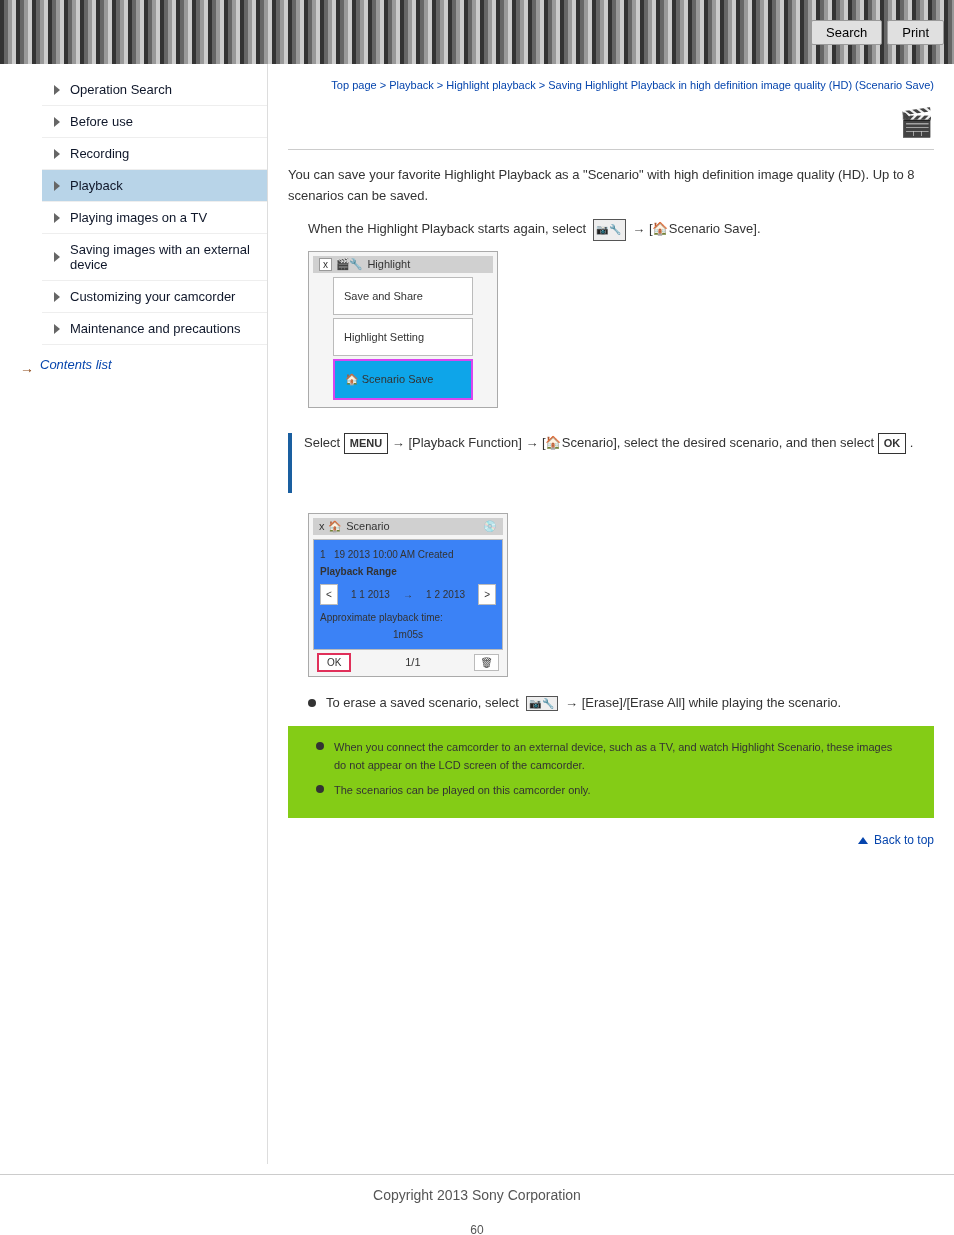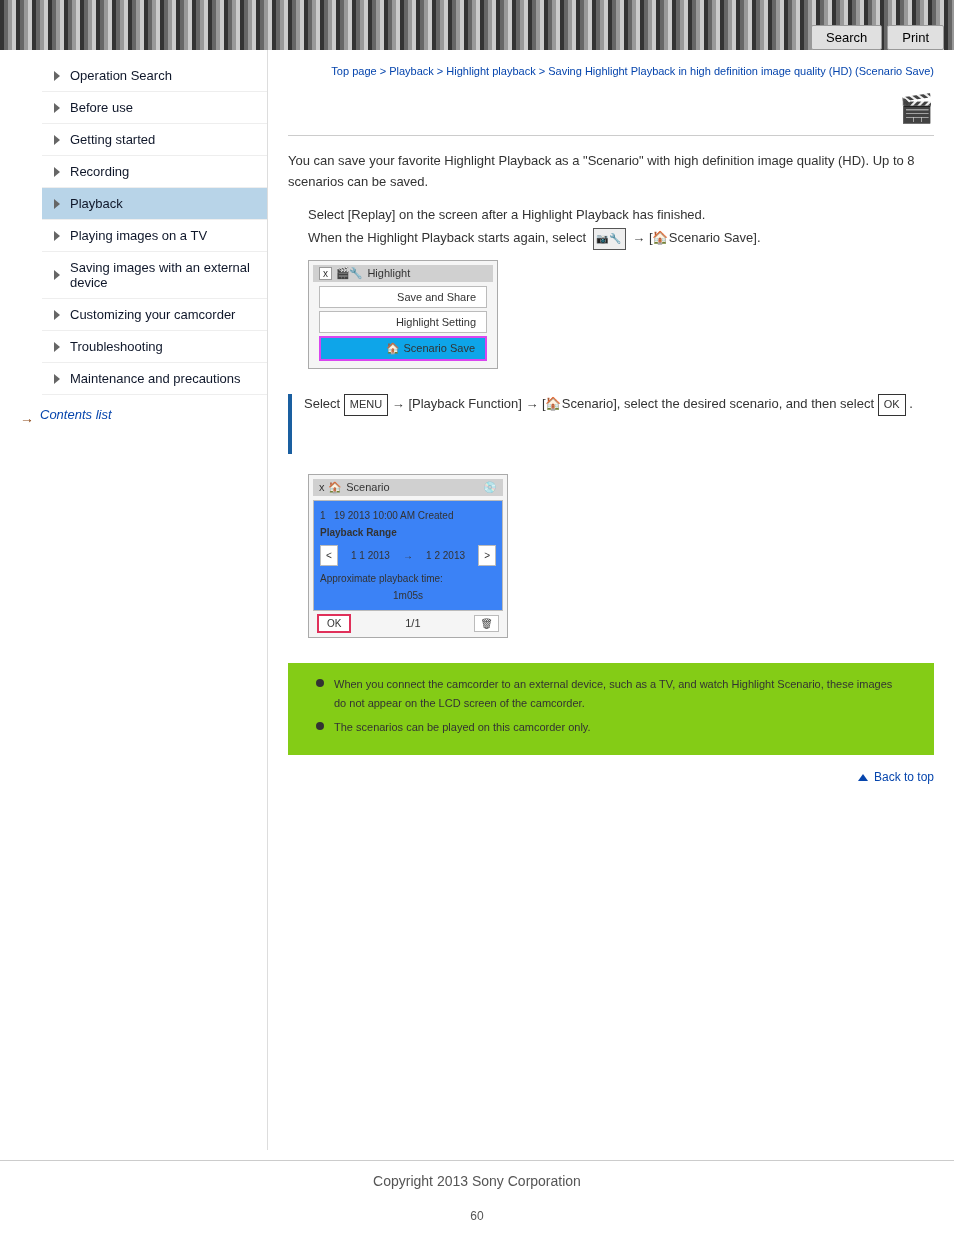--- a/index.html
+++ b/index.html
@@ -7,23 +7,23 @@
 
     
     .header-bar {
       background: repeating-linear-gradient(
         90deg,
         #333 0px, #333 4px,
         #666 4px, #666 8px,
         #999 8px, #999 12px,
         #ccc 12px, #ccc 16px
       );
-      height: 50px;
-      display: flex;
-      align-items: flex-end;
+      height: 64px;
+      display: flex;
+      align-items: center;
       justify-content: flex-end;
       padding-right: 10px;
     }
     .header-buttons {
       display: flex;
       gap: 5px;
     }
     .header-btn {
       background: #e0e0e0;
       border: 1px solid #999;
@@ -153,23 +153,23 @@
     .ui-screenshot .title-bar .close-x {
       border: 1px solid #999;
       background: #fff;
       padding: 0 3px;
       font-size: 10px;
       cursor: pointer;
     }
     .ui-btn-item {
       background: #fff;
       border: 1px solid #bbb;
-      padding: 4px 10px;
-      margin: 3px 6px;
-      text-align: right;
+      padding: 12px 10px;
+      margin: 3px 20px;
+      text-align: left;
       font-size: 11px;
       cursor: pointer;
     }
     .ui-btn-item.highlighted {
       border: 2px solid #d946ef;
       background: #0ea5e9;
     }
 
     
     .scenario-box {
@@ -309,21 +309,21 @@
       padding: 8px;
     }
 
     
     .inline-btn {
       display: inline-block;
       border: 1px solid #333;
       padding: 1px 5px;
       font-size: 11px;
       background: #fff;
-      font-weight: normal;
+      font-weight: bold;
     }
 
     .section-with-bar {
       display: flex;
       margin: 15px 0 10px 0;
       min-height: 60px;
       align-items: flex-start;
     }
     .section-bar {
       width: 4px;
@@ -350,45 +350,37 @@
     <div class="sidebar-item">
       <div class="sidebar-arrow"></div>
       <span>Operation Search</span>
     </div>
     <div class="sidebar-item">
       <div class="sidebar-arrow"></div>
       <span>Before use</span>
     </div>
     <div class="sidebar-item">
       <div class="sidebar-arrow"></div>
-      <span>Getting started</span>
-    </div>
-    <div class="sidebar-item">
-      <div class="sidebar-arrow"></div>
       <span>Recording</span>
     </div>
     <div class="sidebar-item active">
       <div class="sidebar-arrow"></div>
       <span>Playback</span>
     </div>
     <div class="sidebar-item">
       <div class="sidebar-arrow"></div>
       <span>Playing images on a TV</span>
     </div>
     <div class="sidebar-item">
       <div class="sidebar-arrow"></div>
       <span>Saving images with an external device</span>
     </div>
     <div class="sidebar-item">
       <div class="sidebar-arrow"></div>
       <span>Customizing your camcorder</span>
-    </div>
-    <div class="sidebar-item">
-      <div class="sidebar-arrow"></div>
-      <span>Troubleshooting</span>
     </div>
     <div class="sidebar-item">
       <div class="sidebar-arrow"></div>
       <span>Maintenance and precautions</span>
     </div>
     <div class="contents-list-link">
       <span class="contents-arrow"></span>
       <span>Contents list</span>
     </div>
   </div>
@@ -404,21 +396,20 @@
     <div class="page-icon">
       <span>🎬</span>
     </div>
 
     <hr class="divider">
 
     
     <p class="body-text">You can save your favorite Highlight Playback as a "Scenario" with high definition image quality (HD). Up to 8 scenarios can be saved.</p>
 
     
-    <p class="indent-text">Select [Replay] on the screen after a Highlight Playback has finished.</p>
 
     
     <p class="indent-text">
       <span>When the Highlight Playback starts again, select</span>
       <span style="display:inline-block;border:1px solid #555;padding:1px 3px;font-size:10px;background:#eee;margin:0 3px;">📷🔧</span>
       <span>→</span>
       <span>[🏠Scenario Save].</span>
     </p>
 
     
@@ -479,20 +470,28 @@
         <div style="text-align:center;">1m05s</div>
       </div>
       <div class="scenario-footer">
         <span class="ok-btn">OK</span>
         <span>1/1</span>
         <span class="trash-icon">🗑</span>
       </div>
     </div>
 
     
+    <div class="bullet-item">
+      <div class="bullet-dot"></div>
+      <span>
+        <span>To erase a saved scenario, select</span>
+        <span style="display:inline-block;border:1px solid #555;padding:1px 3px;font-size:10px;background:#eee;margin:0 3px;">📷🔧</span>
+        <span>→ [Erase]/[Erase All] while playing the scenario.</span>
+      </span>
+    </div>
 
     
     <div class="note-box">
       <div class="note-bullet">
         <div class="note-dot"></div>
         <span>When you connect the camcorder to an external device, such as a TV, and watch Highlight Scenario, these images do not appear on the LCD screen of the camcorder.</span>
       </div>
       <div class="note-bullet">
         <div class="note-dot"></div>
         <span>The scenarios can be played on this camcorder only.</span>

